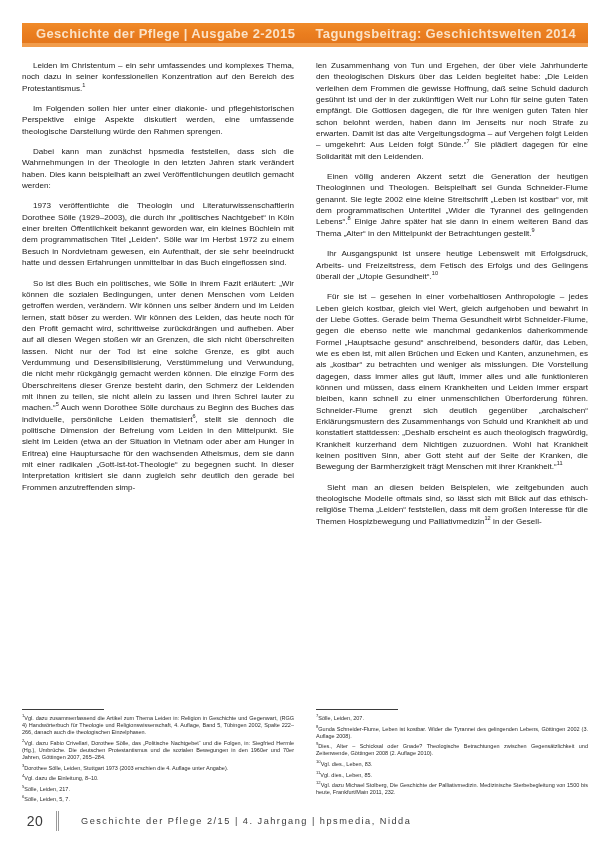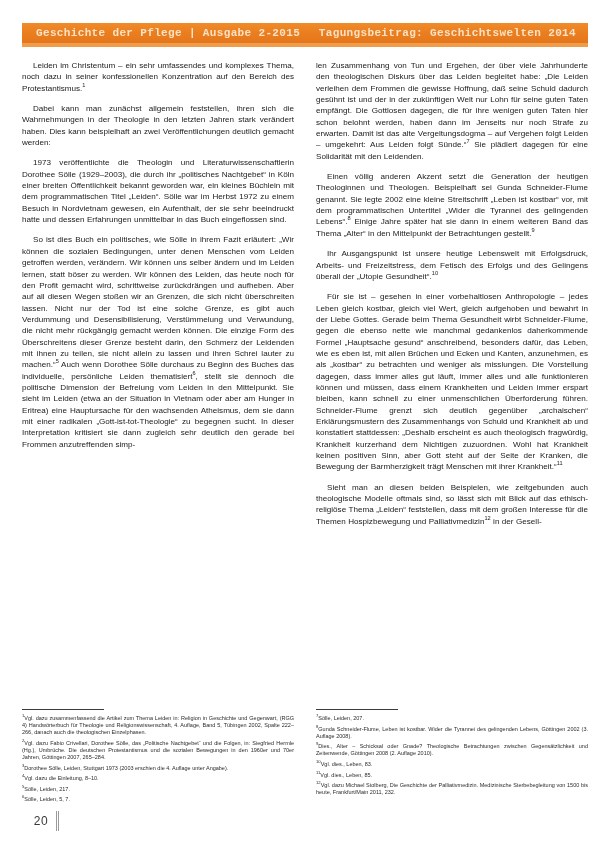--- a/index.html
+++ b/index.html
@@ -29,28 +29,27 @@
   }
   .header-band::after {
     content: "";
     position: absolute;
     left: 0; right: 0; bottom: -4px;
     height: 4px;
     background: #ef8b2c;
     opacity: .85;
   }
   .header-text {
-    font-size: 11px;
+    font-size: 13px;
     letter-spacing: .35px;
     color: #fbe2c6;
     font-weight: bold;
     white-space: nowrap;
     position: relative;
     z-index: 2;
-    font-family: Liberation Mono, monospace;
   }
   .header-left { text-align: left; }
   .header-right { text-align: left; }
 
   
   .columns {
     position: absolute;
     left: 22px; top: 60px;
     width: 566px;
     display: flex;
@@ -103,24 +102,24 @@
 
   
   .footer {
     position: absolute;
     left: 22px; bottom: 22px;
     width: 566px;
     display: flex;
     align-items: center;
   }
   .footer-pageno {
-    font-size: 12px;
+    font-size: 14px;
     color: #3a3a3a;
     width: 26px;
-    text-align: right;
+    text-align: center;
     letter-spacing: .4px;
   }
   .footer-divider {
     width: 1px;
     height: 20px;
     background: #9a9a9a;
     margin: 0 22px 0 8px;
   }
   .footer-divider2 {
     width: 1px;
@@ -145,23 +144,24 @@
     <div class="header-text header-left">Geschichte der Pflege | Ausgabe 2-2015</div>
     <div class="header-text header-right">Tagungsbeitrag: Geschichtswelten 2014</div>
   </div>
 
   <div class="columns">
 
     <div class="col">
 
       <p class="para"><span>Leiden im Christentum – ein sehr umfassendes und komplexes Thema, noch dazu in seiner konfessionellen Konzentration auf den Bereich des Protestantismus.</span><sup>1</sup></p>
 
-
-
-      <p class="para"><span>Dabei kann man zunächst allgemein feststellen, ihren sich die Wahrnehmungen in der Theologie in den letzten Jahren stark verändert haben. Dies kann beispielhaft an zwei Veröffentlichungen deutlich gemacht werden:</span></p>
+      <p class="para"><span>Im Folgenden sollen hier unter einer diakonie- und pflegehistorischen Perspektive einige Aspekte diskutiert werden, eine umfassende theologische Darstellung würde den Rahmen sprengen.</span></p>
+
+
+      <p class="para"><span>Dabei kann man zunächst hpsmedia feststellen, dass sich die Wahrnehmungen in der Theologie in den letzten Jahren stark verändert haben. Dies kann beispielhaft an zwei Veröffentlichungen deutlich gemacht werden:</span></p>
 
       <p class="para"><span>1973 veröffentlichte die Theologin und Literaturwissenschaftlerin Dorothee Sölle (1929–2003), die durch ihr „politisches Nachtgebet“ in Köln einer breiten Öffentlichkeit bekannt geworden war, ein kleines Büchlein mit dem programmatischen Titel „Leiden“. Sölle war im Herbst 1972 zu einem Besuch in Nordvietnam gewesen, ein Aufenthalt, der sie sehr beeindruckt hatte und dessen Erfahrungen unmittelbar in das Buch eingeflossen sind.</span></p>
 
       <p class="para"><span>So ist dies Buch ein politisches, wie Sölle in ihrem Fazit erläutert: </span><span>„</span><span class="it">Wir können die sozialen Bedingungen, unter denen Menschen vom Leiden getroffen werden, verändern. Wir können uns selber ändern und im Leiden lernen, statt böser zu werden. Wir können des Leiden, das heute noch für den Profit gemacht wird, schrittweise zurückdrängen und aufheben. Aber auf all diesen Wegen stoßen wir an Grenzen, die sich nicht überschreiten lassen. Nicht nur der Tod ist eine solche Grenze, es gibt auch Verdummung und Desensibilisierung, Verstümmelung und Verwundung, die nicht mehr rückgängig gemacht werden können. Die einzige Form des Überschreitens dieser Grenze besteht darin, den Schmerz der Leidenden mit ihnen zu teilen, sie nicht allein zu lassen und ihren Schrei lauter zu machen.</span><span>“</span><sup>5</sup><span> Auch wenn Dorothee Sölle durchaus zu Beginn des Buches das individuelle, persönliche Leiden thematisiert</span><sup>6</sup><span>, stellt sie dennoch die politische Dimension der Befreiung vom Leiden in den Mittelpunkt. Sie sieht im Leiden (etwa an der Situation in Vietnam oder aber am Hunger in Eritrea) eine Hauptursache für den wachsenden Atheismus, dem sie dann mit einer radikalen „Gott-ist-tot-Theologie“ zu begegnen sucht. In dieser Interpretation kritisiert sie dann zugleich sehr deutlich den gerade bei Frommen anzutreffenden simp-</span></p>
 
       <div class="fn-block" style="top: 649px;">
         <div class="fn-rule"></div>
         <p class="fn"><sup>1</sup><span>Vgl. dazu zusammenfassend die Artikel zum Thema Leiden in: Religion in Geschichte und Gegenwart, (RGG 4) Handwörterbuch für Theologie und Religionswissenschaft, 4. Auflage, Band 5, Tübingen 2002, Spalte 222–266, danach auch die theologischen Einzelphasen.</span></p>
         <p class="fn"><sup>2</sup><span>Vgl. dazu Fabio Crivellari, Dorothee Sölle, das „Politische Nachtgebet“ und die Folgen, in: Siegfried Hermle (Hg.), Umbrüche. Die deutschen Protestantismus und die sozialen Bewegungen in den 1960er und 70er Jahren, Göttingen 2007, 265–284.</span></p>
         <p class="fn"><sup>3</sup><span>Dorothee Sölle, Leiden, Stuttgart 1973 (2003 erschien die 4. Auflage unter Angabe).</span></p>
@@ -192,15 +192,16 @@
         <p class="fn"><sup>11</sup><span>Vgl. dies., Leben, 85.</span></p>
         <p class="fn"><sup>12</sup><span>Vgl. dazu Michael Stolberg, Die Geschichte der Palliativmedizin. Medizinische Sterbebegleitung von 1500 bis heute, Frankfurt/Main 2011, 232.</span></p>
       </div>
     </div>
   </div>
 
   <div class="footer">
     <div class="footer-pageno">20</div>
     <div class="footer-divider"></div>
     <div class="footer-divider2"></div>
+    <div class="footer-text">Geschichte der Pflege 2/15 | 4. Jahrgang | hpsmedia, Nidda</div>
   </div>
 
 </div>
 
 </body></html>

